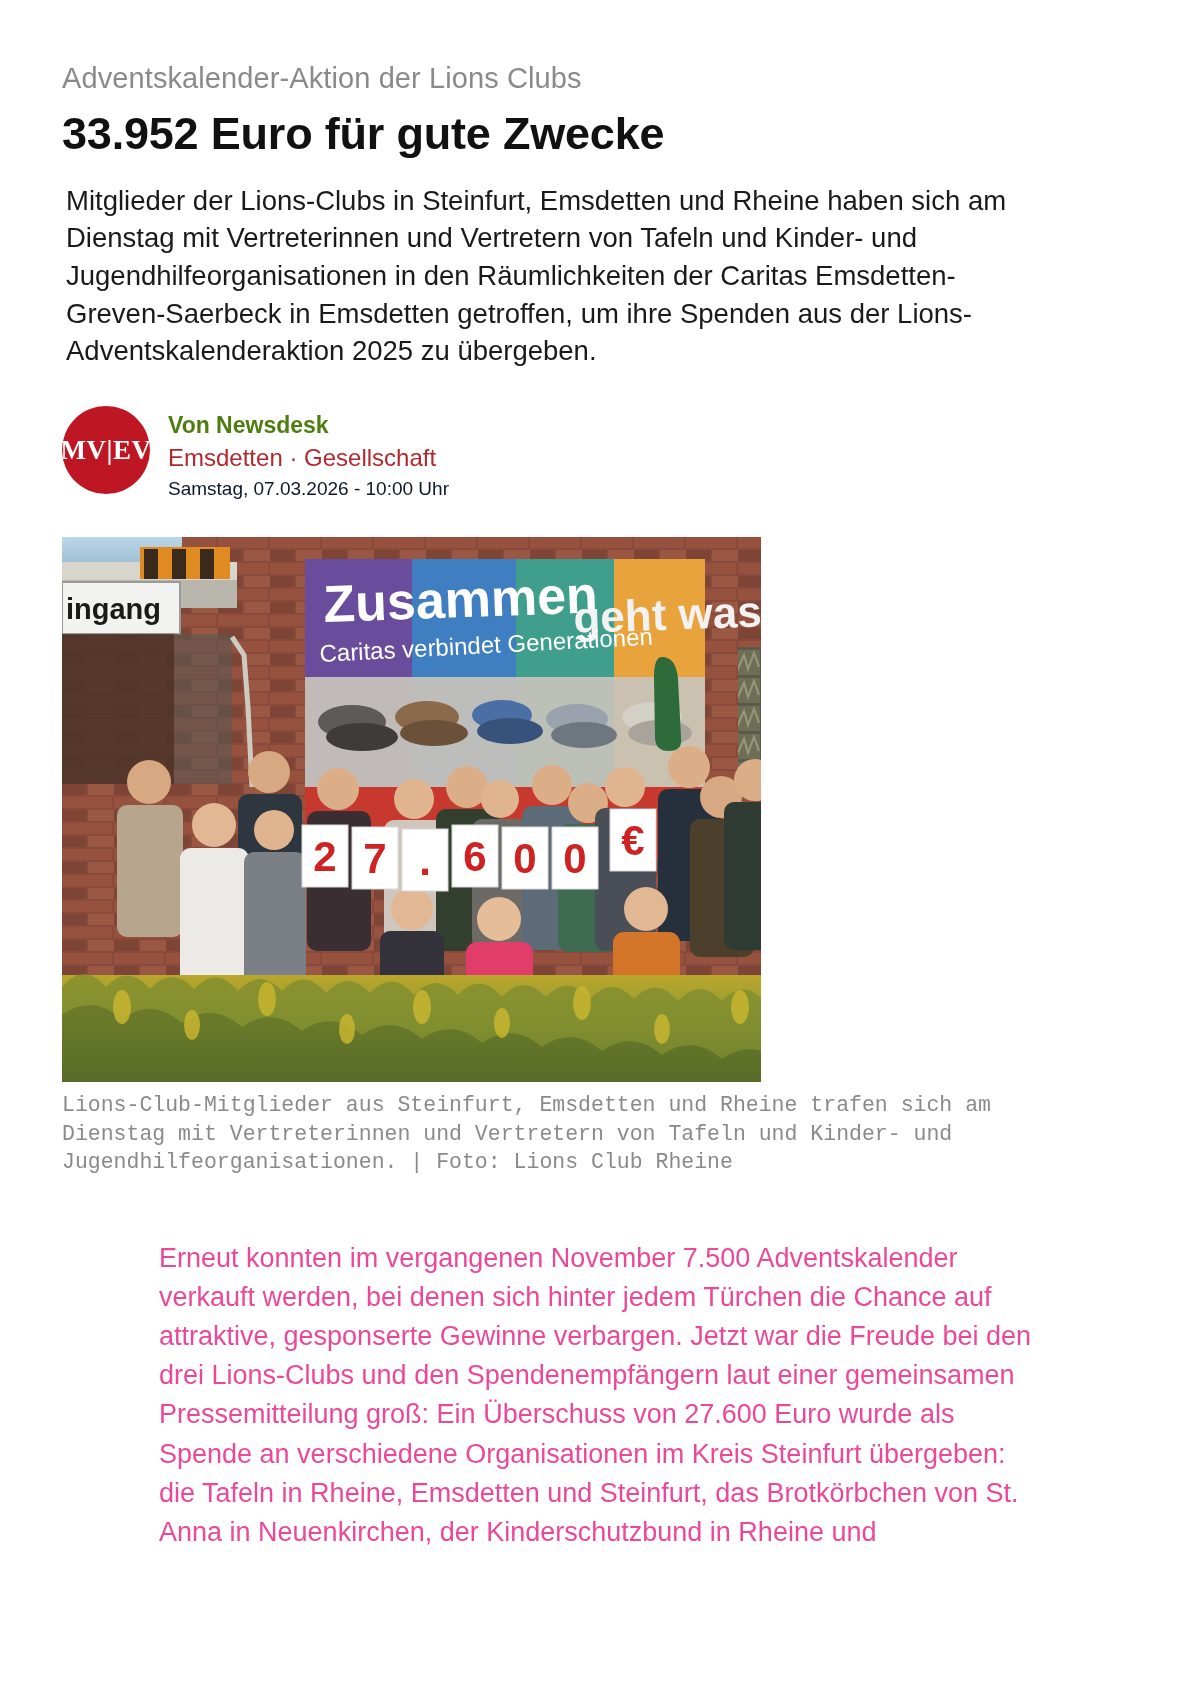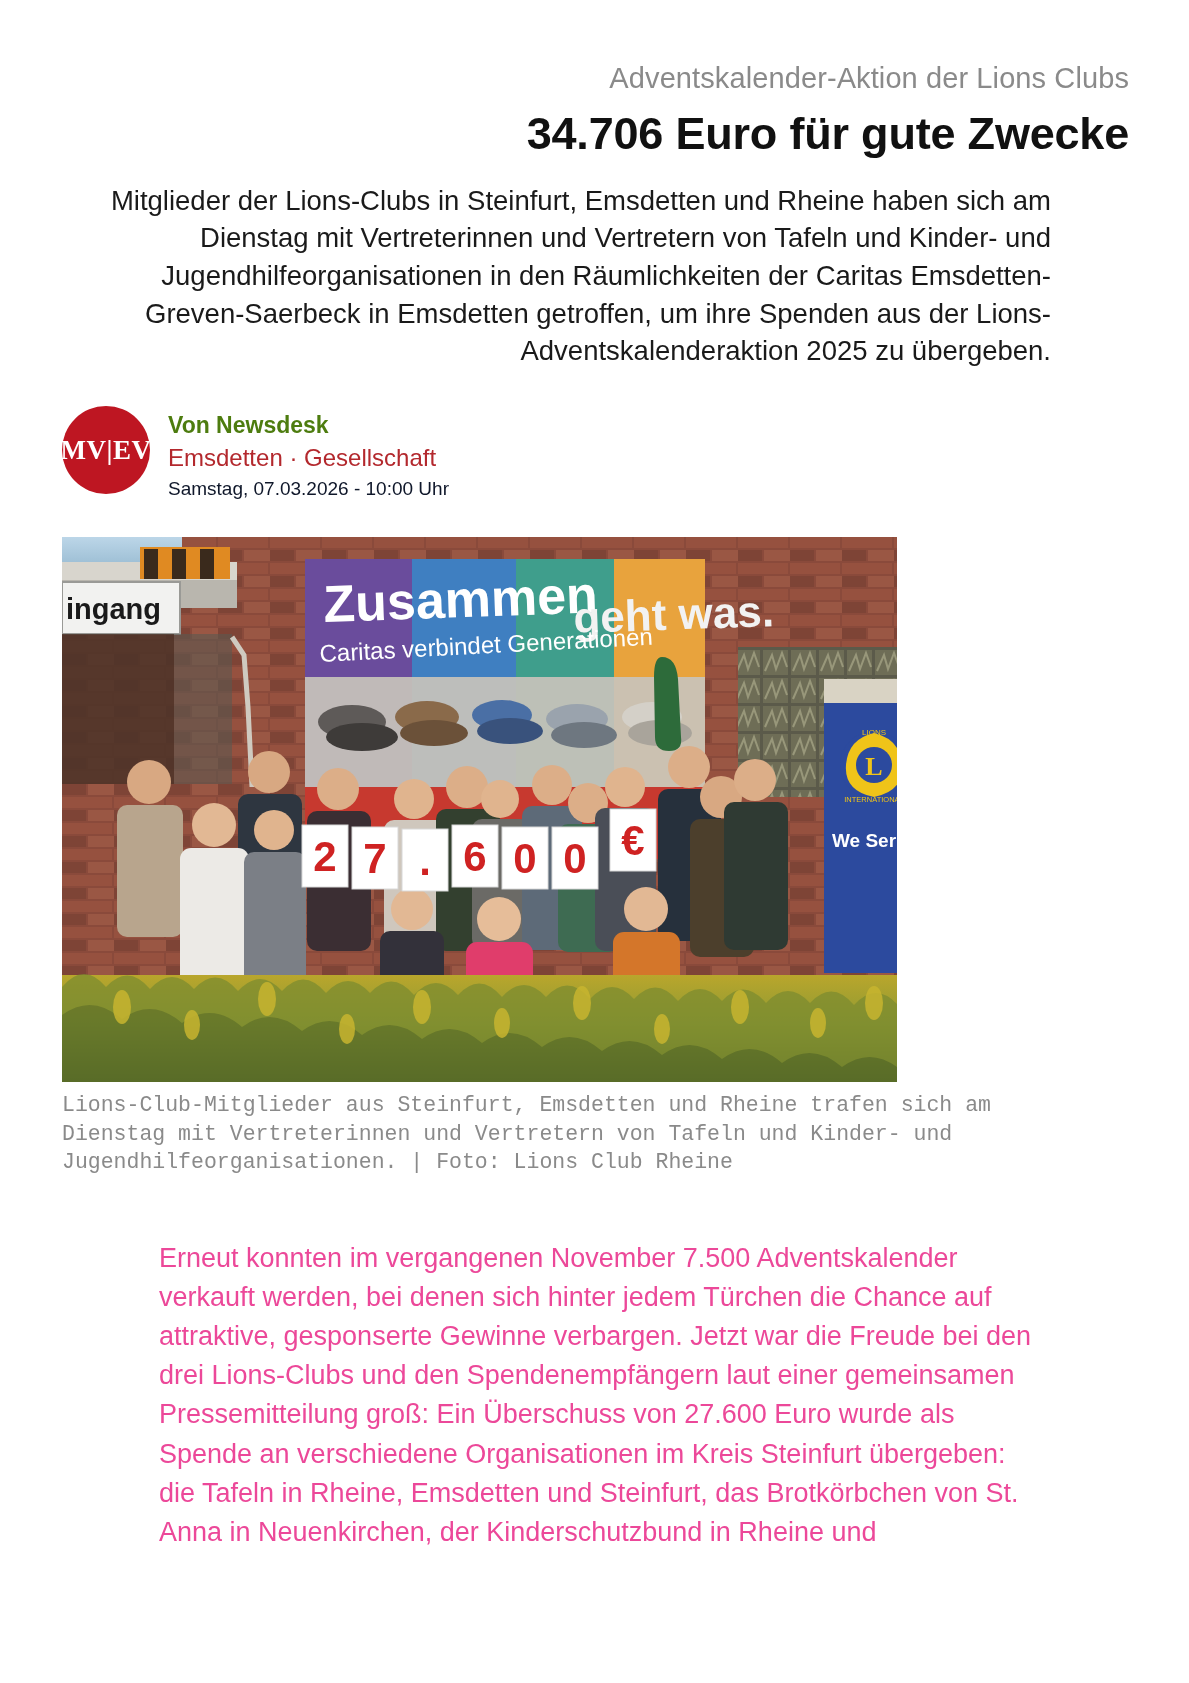--- a/index.html
+++ b/index.html
@@ -17,21 +17,20 @@
   .page {
     width: 1189px;
     min-height: 1683px;
     padding: 0;
     position: relative;
   }
 
   
   .article-head {
     padding: 62px 60px 0 62px;
-    text-align: right;
   }
   .kicker {
     font-size: 29px;
     color: #8a8a8a;
     font-weight: 400;
     line-height: 1.15;
     letter-spacing: 0.1px;
     margin: 0 0 14px 0;
   }
   .headline {
@@ -101,21 +100,21 @@
     line-height: 1.34;
     margin-top: 1px;
   }
 
   
   .figure {
     margin: 36px 0 0 0;
     padding: 0 60px 0 62px;
   }
   .photo {
-    width: 835px;
+    width: 699px;
     height: 545px;
     position: relative;
     overflow: hidden;
     background: #6b4c3a;
   }
   .photo svg { display: block; }
   .caption {
     font-size: 21.5px;
     line-height: 1.33;
     color: #8a8a8a;
@@ -137,21 +136,21 @@
     margin: 11px;
   }
 </style>
 </head>
 <body>
 
 <div class="page">
 
   <div class="article-head">
     <div class="kicker">Adventskalender-Aktion der Lions Clubs</div>
-    <h1 class="headline">34.706 Euro für gute Zwecke</h1>
+    <h1 class="headline">33.952 Euro für gute Zwecke</h1>
     <p class="standfirst">Mitglieder der Lions-Clubs in Steinfurt, Emsdetten und Rheine haben sich am Dienstag mit Vertreterinnen und Vertretern von Tafeln und Kinder- und Jugendhilfeorganisationen in den Räumlichkeiten der Caritas Emsdetten-Greven-Saerbeck in Emsdetten getroffen, um ihre Spenden aus der Lions-Adventskalenderaktion 2025 zu übergeben.</p>
   </div>
 
   <div class="byline">
     <div class="logo-badge">
       <span class="logo-text">MV|EV</span>
     </div>
     <div class="byline-meta">
       <div class="byline-author">Von Newsdesk</div>
       <div class="byline-cats">

